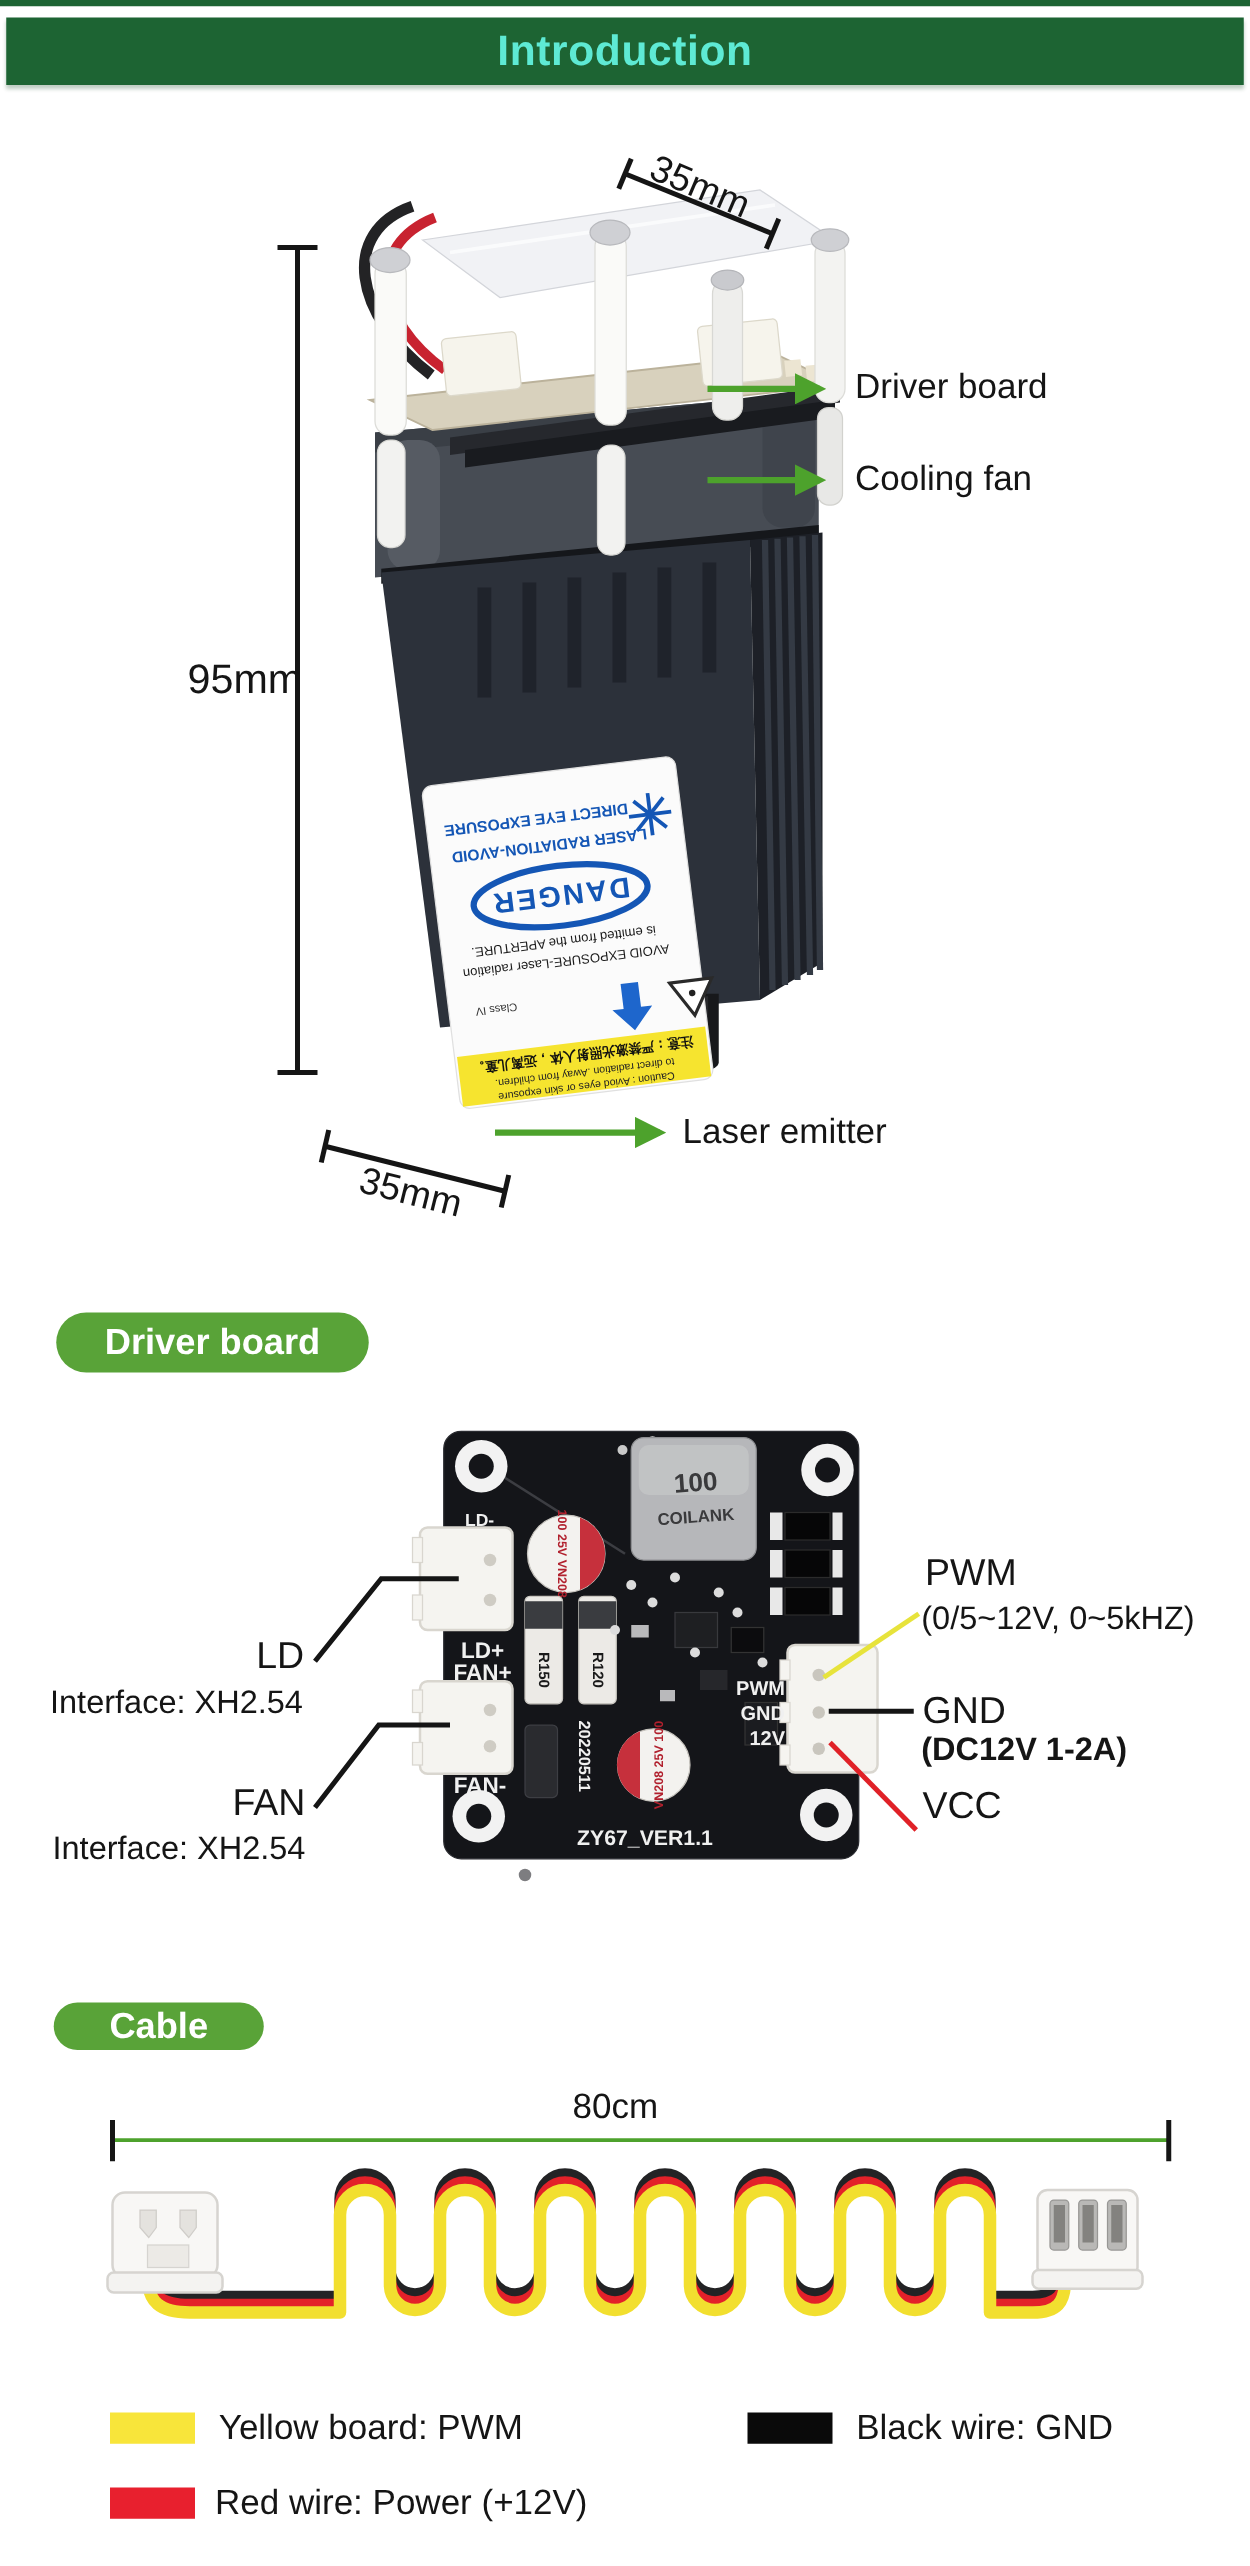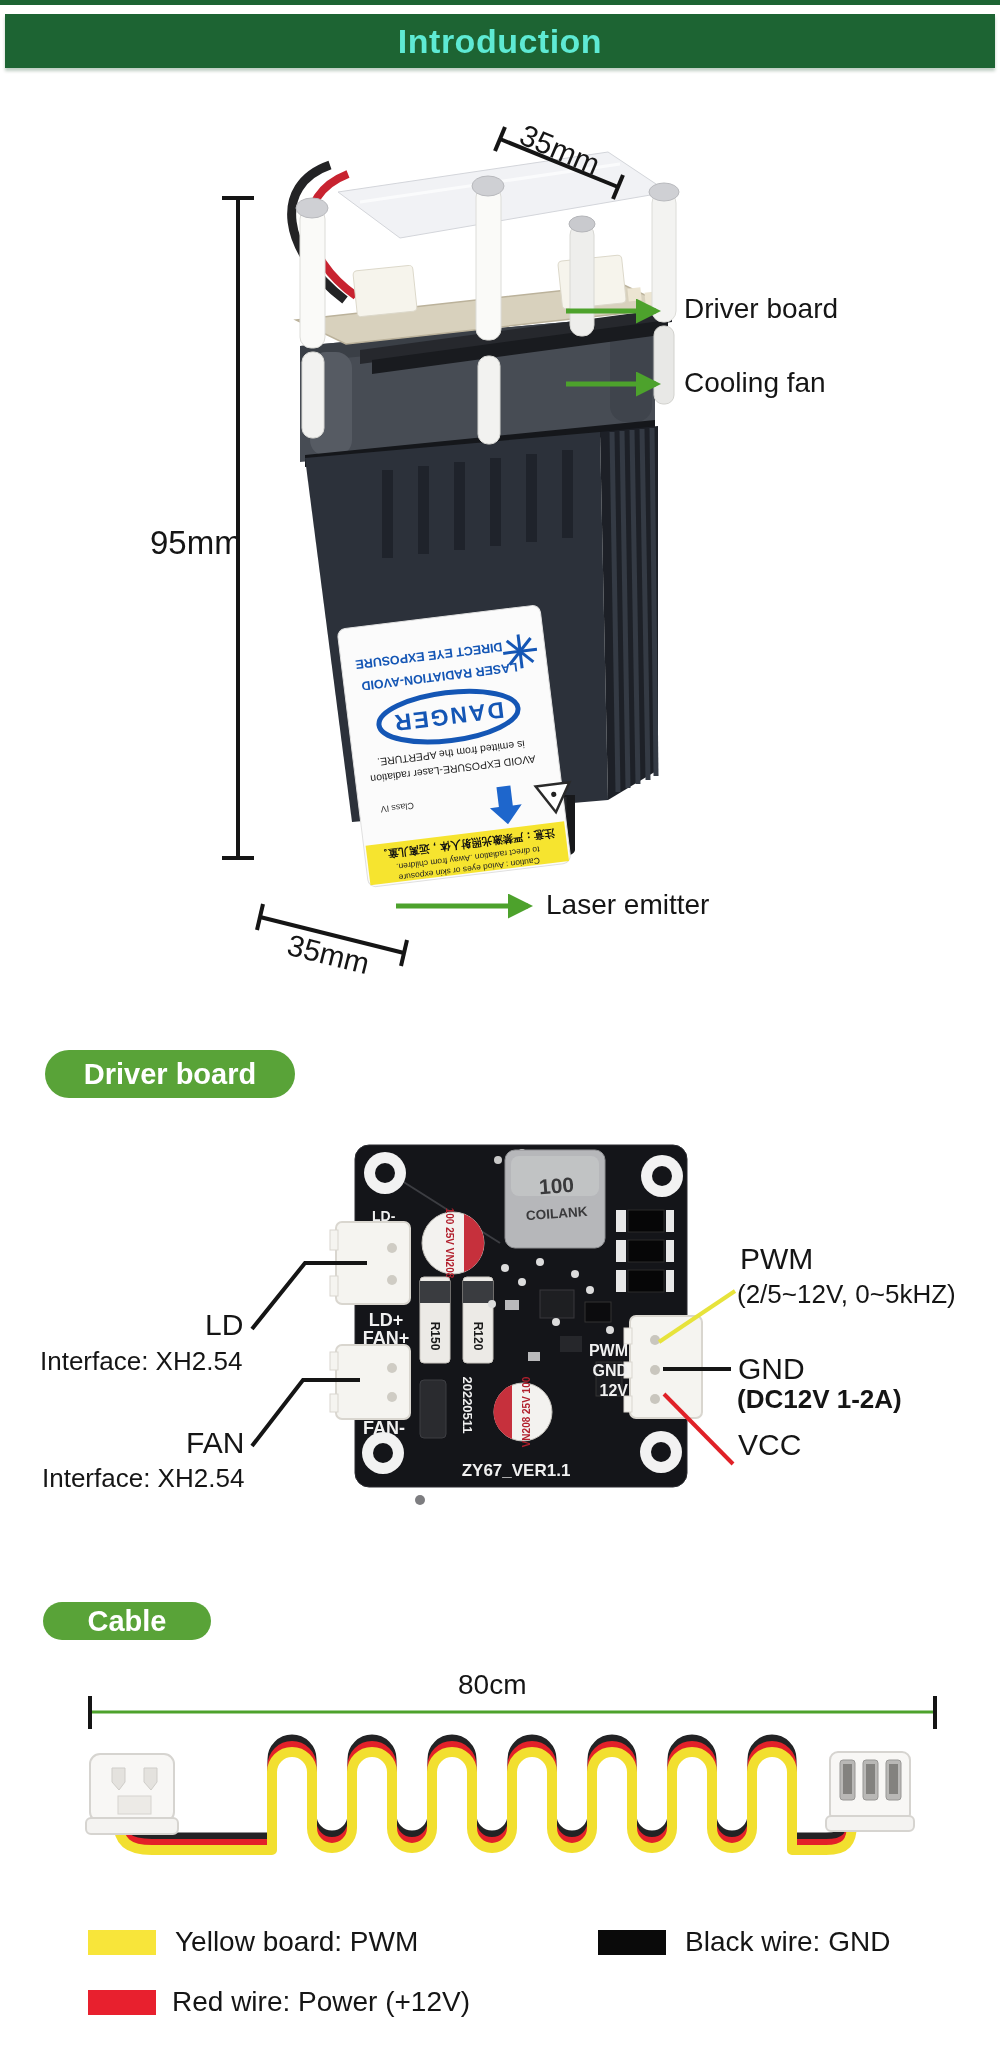--- a/index.html
+++ b/index.html
@@ -321,21 +321,21 @@
   <div class="pill" style="left:45px;top:1050px;width:250px;height:48px;">
     <span>Driver board</span>
   </div>
 
   <div class="lbl f30" style="left:205px;top:1308px;">LD</div>
   <div class="lbl f26" style="left:40px;top:1347px;">Interface: XH2.54</div>
   <div class="lbl f30" style="left:186px;top:1426px;">FAN</div>
   <div class="lbl f26" style="left:42px;top:1464px;">Interface: XH2.54</div>
 
   <div class="lbl f30" style="left:740px;top:1242px;">PWM</div>
-  <div class="lbl f26" style="left:737px;top:1280px;">(2/5~12V, 0~5kHZ)</div>
+  <div class="lbl f26" style="left:737px;top:1280px;">(0/5~12V, 0~5kHZ)</div>
   <div class="lbl f30" style="left:738px;top:1352px;">GND</div>
   <div class="lbl f30" style="left:738px;top:1428px;">VCC</div>
   <div class="lbl f26" style="left:737px;top:1385px;font-weight:bold;">(DC12V 1-2A)</div>
 
   <div class="pill" style="left:43px;top:1602px;width:168px;height:38px;">
     <span>Cable</span>
   </div>
   <div class="lbl f28" style="left:458px;top:1670px;">80cm</div>
 
   <div class="legend-row" style="left:88px;top:1926px;">

